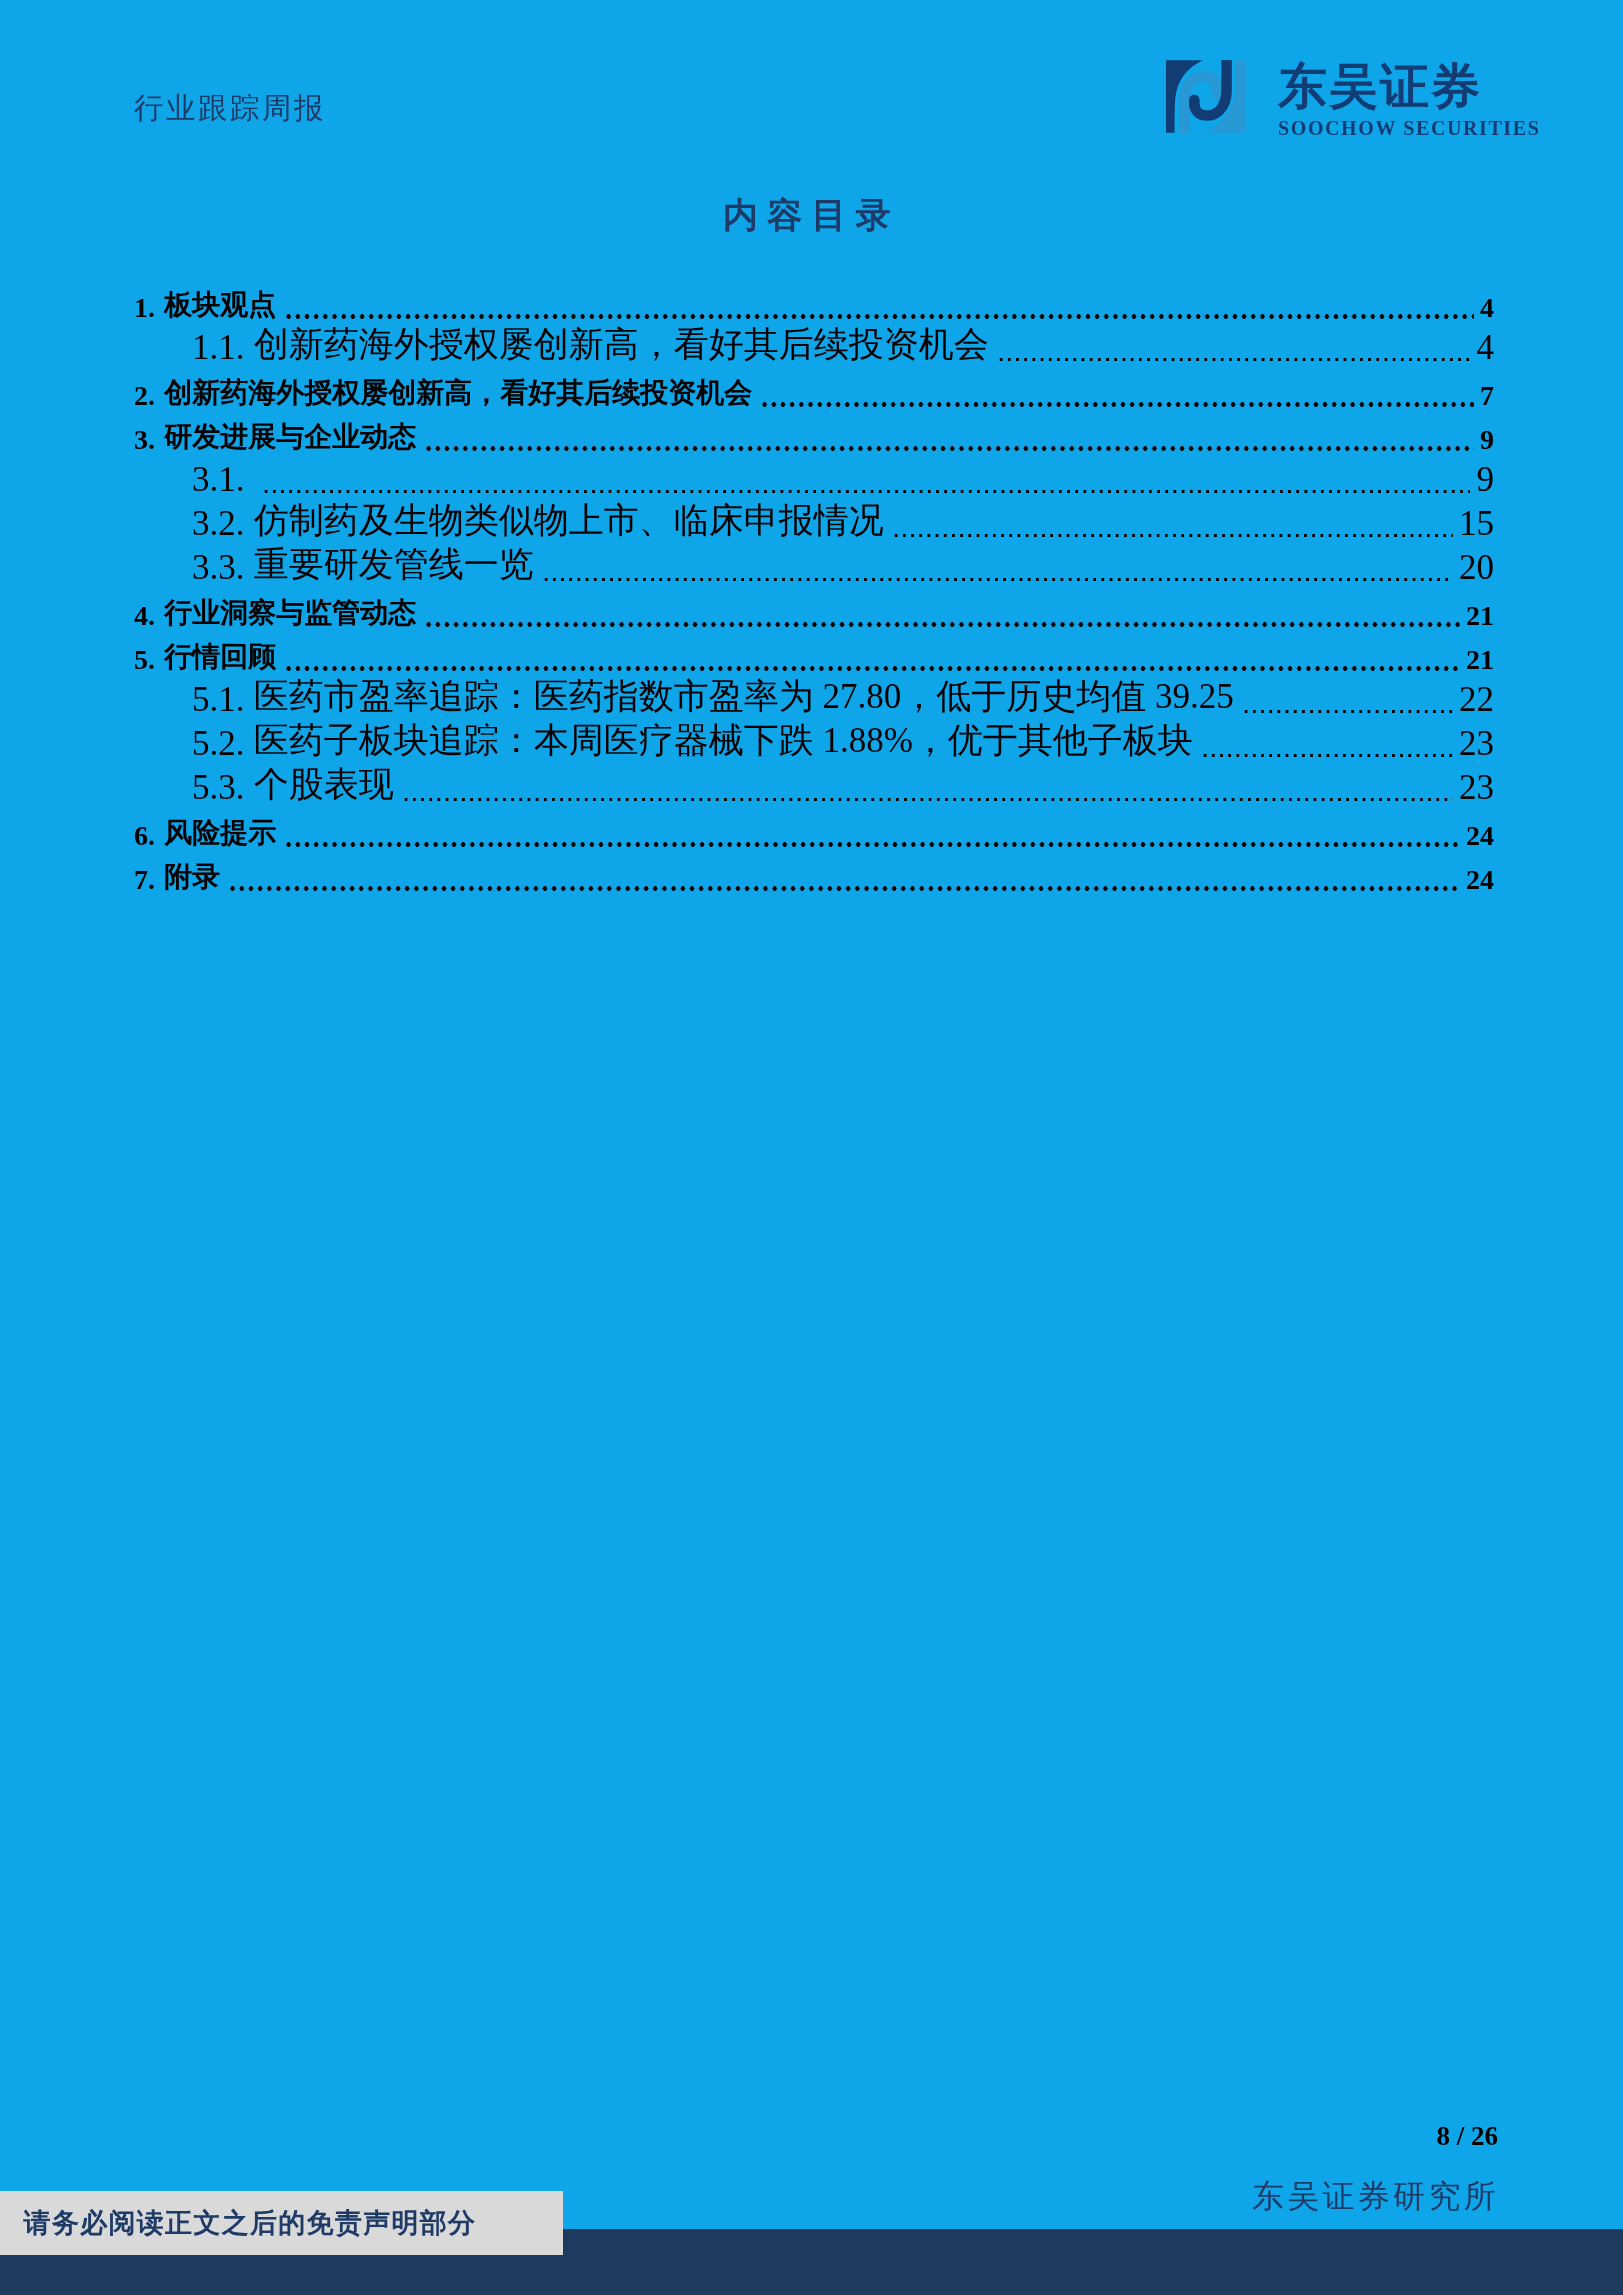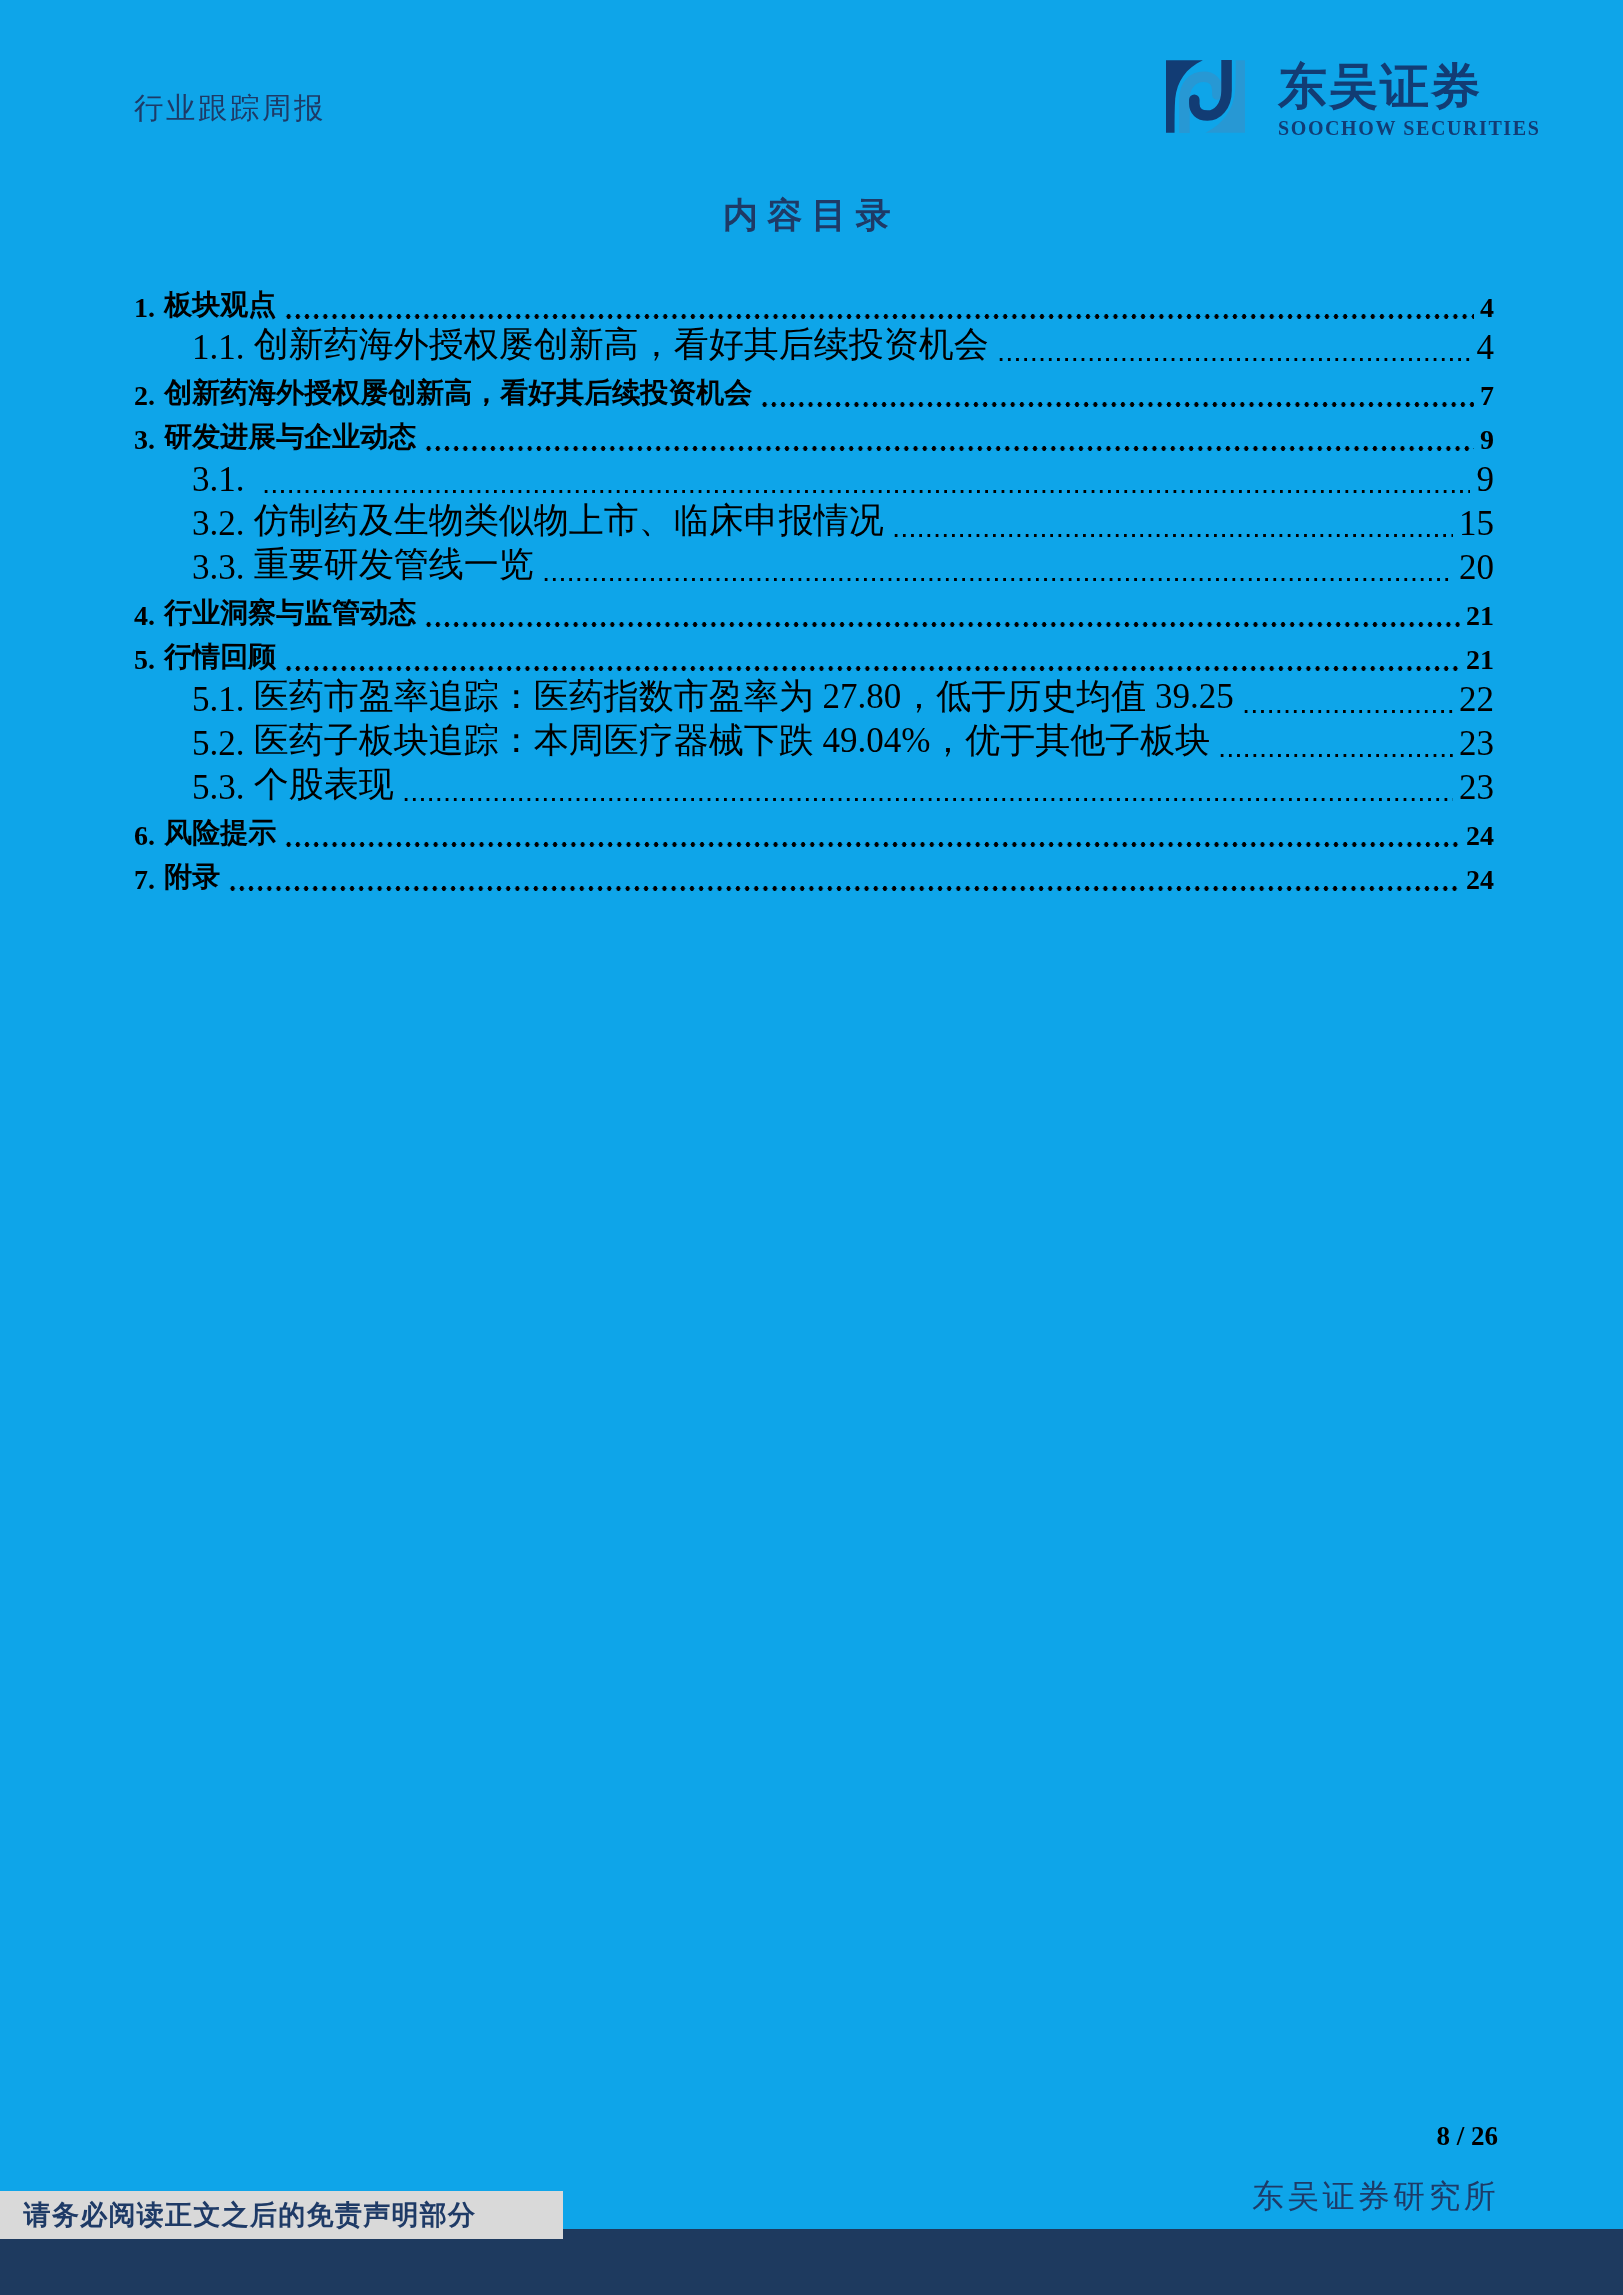--- a/index.html
+++ b/index.html
@@ -31,21 +31,21 @@
   .lv1 .leader{background-image:radial-gradient(circle,#000 2.2px,transparent 2.4px);
        background-size:9.2px 8.5px;}
   .lv2 .leader{background-image:radial-gradient(circle,#000 1.6px,transparent 1.8px);
        background-size:8.2px 8.5px;margin-bottom:4.6px;}
   .toc-page{white-space:nowrap;}
 
   
   .page-indicator{position:absolute;right:125px;top:2121px;font-size:27px;font-weight:700;color:#000;}
   .institute{position:absolute;right:124px;top:2175px;font-size:32px;color:var(--navy);letter-spacing:3.3px;}
   .footer-bar{position:absolute;left:0;right:0;top:2229px;height:66px;background:var(--footer_bar);}
-  .disclaimer-box{position:absolute;left:0;top:2191px;width:563px;height:48px;
+  .disclaimer-box{position:absolute;left:0;top:2191px;width:563px;height:64px;
        background:var(--disclaimer_bg);display:flex;align-items:center;padding-left:23.6px;
        box-sizing:border-box;font-size:27px;font-weight:700;color:var(--navy);letter-spacing:1.3px;}
 </style>
 </head>
 <body>
 
 <div class="page">
 
   <div class="report-type">行业跟踪周报</div>
 
@@ -123,21 +123,21 @@
       <span class="toc-page">21</span>
     </div>
       <div class="toc-row lv2">
       <span class="toc-num">5.1.</span>
       <span class="toc-label">医药市盈率追踪：医药指数市盈率为 27.80，低于历史均值 39.25</span>
       <span class="leader"></span>
       <span class="toc-page">22</span>
     </div>
       <div class="toc-row lv2">
       <span class="toc-num">5.2.</span>
-      <span class="toc-label">医药子板块追踪：本周医疗器械下跌 49.04%，优于其他子板块</span>
+      <span class="toc-label">医药子板块追踪：本周医疗器械下跌 1.88%，优于其他子板块</span>
       <span class="leader"></span>
       <span class="toc-page">23</span>
     </div>
       <div class="toc-row lv2">
       <span class="toc-num">5.3.</span>
       <span class="toc-label">个股表现</span>
       <span class="leader"></span>
       <span class="toc-page">23</span>
     </div>
       <div class="toc-row lv1">

